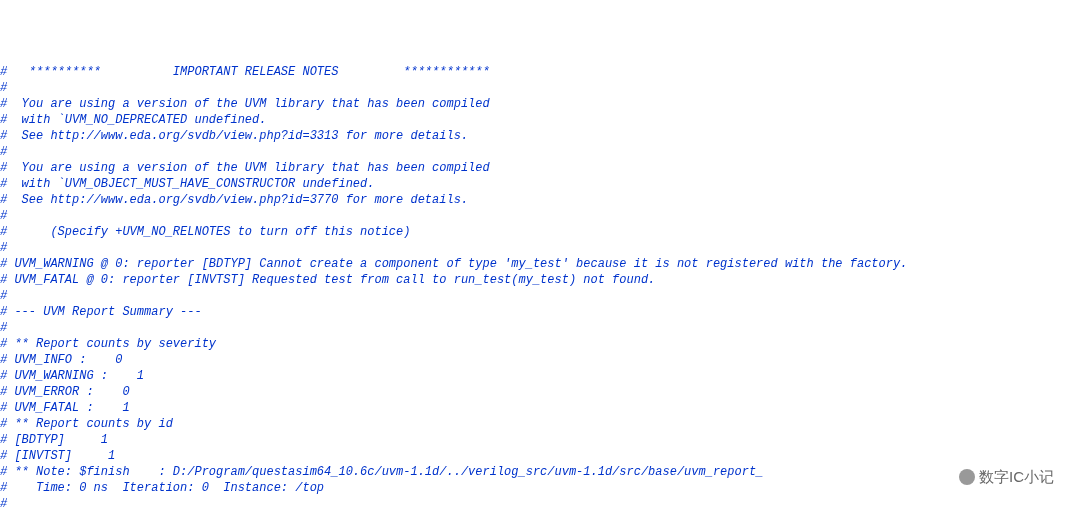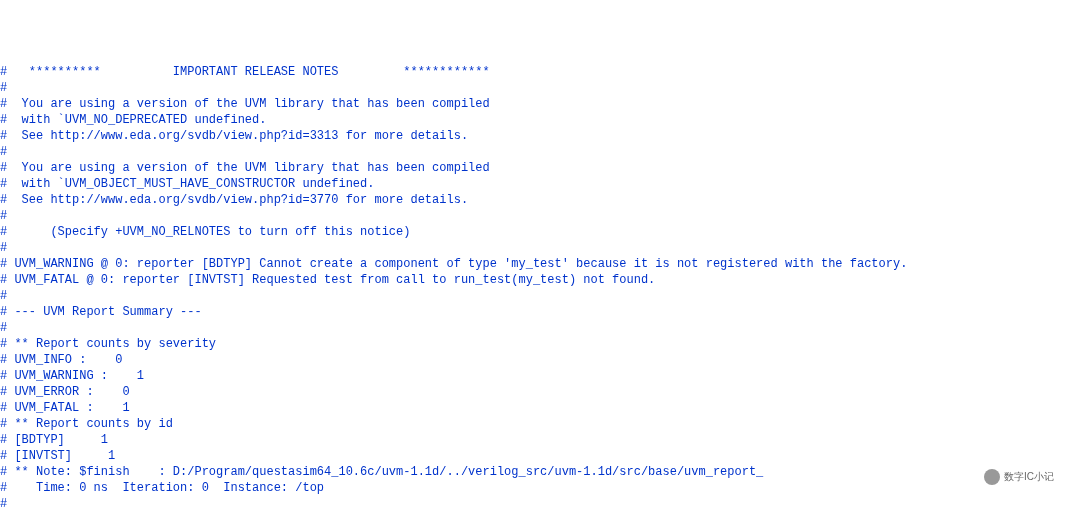--- a/index.html
+++ b/index.html
@@ -14,27 +14,28 @@
       overflow: hidden;
       width: 1080px;
       height: 507px;
       position: relative;
     }
     .console {
       padding: 0;
     }
     .line {
       display: block;
+      font-style: italic;
     }
     .watermark {
       position: absolute;
       right: 20px;
       bottom: 20px;
       font-family: Arial, sans-serif;
-      font-size: 10px;
+      font-size: 15px;
       color: #666;
       background: rgba(255,255,255,0.5);
       padding: 2px 6px;
       border-radius: 3px;
       display: flex;
       align-items: center;
       gap: 4px;
     }
     .watermark .bubble {
       width: 16px;

